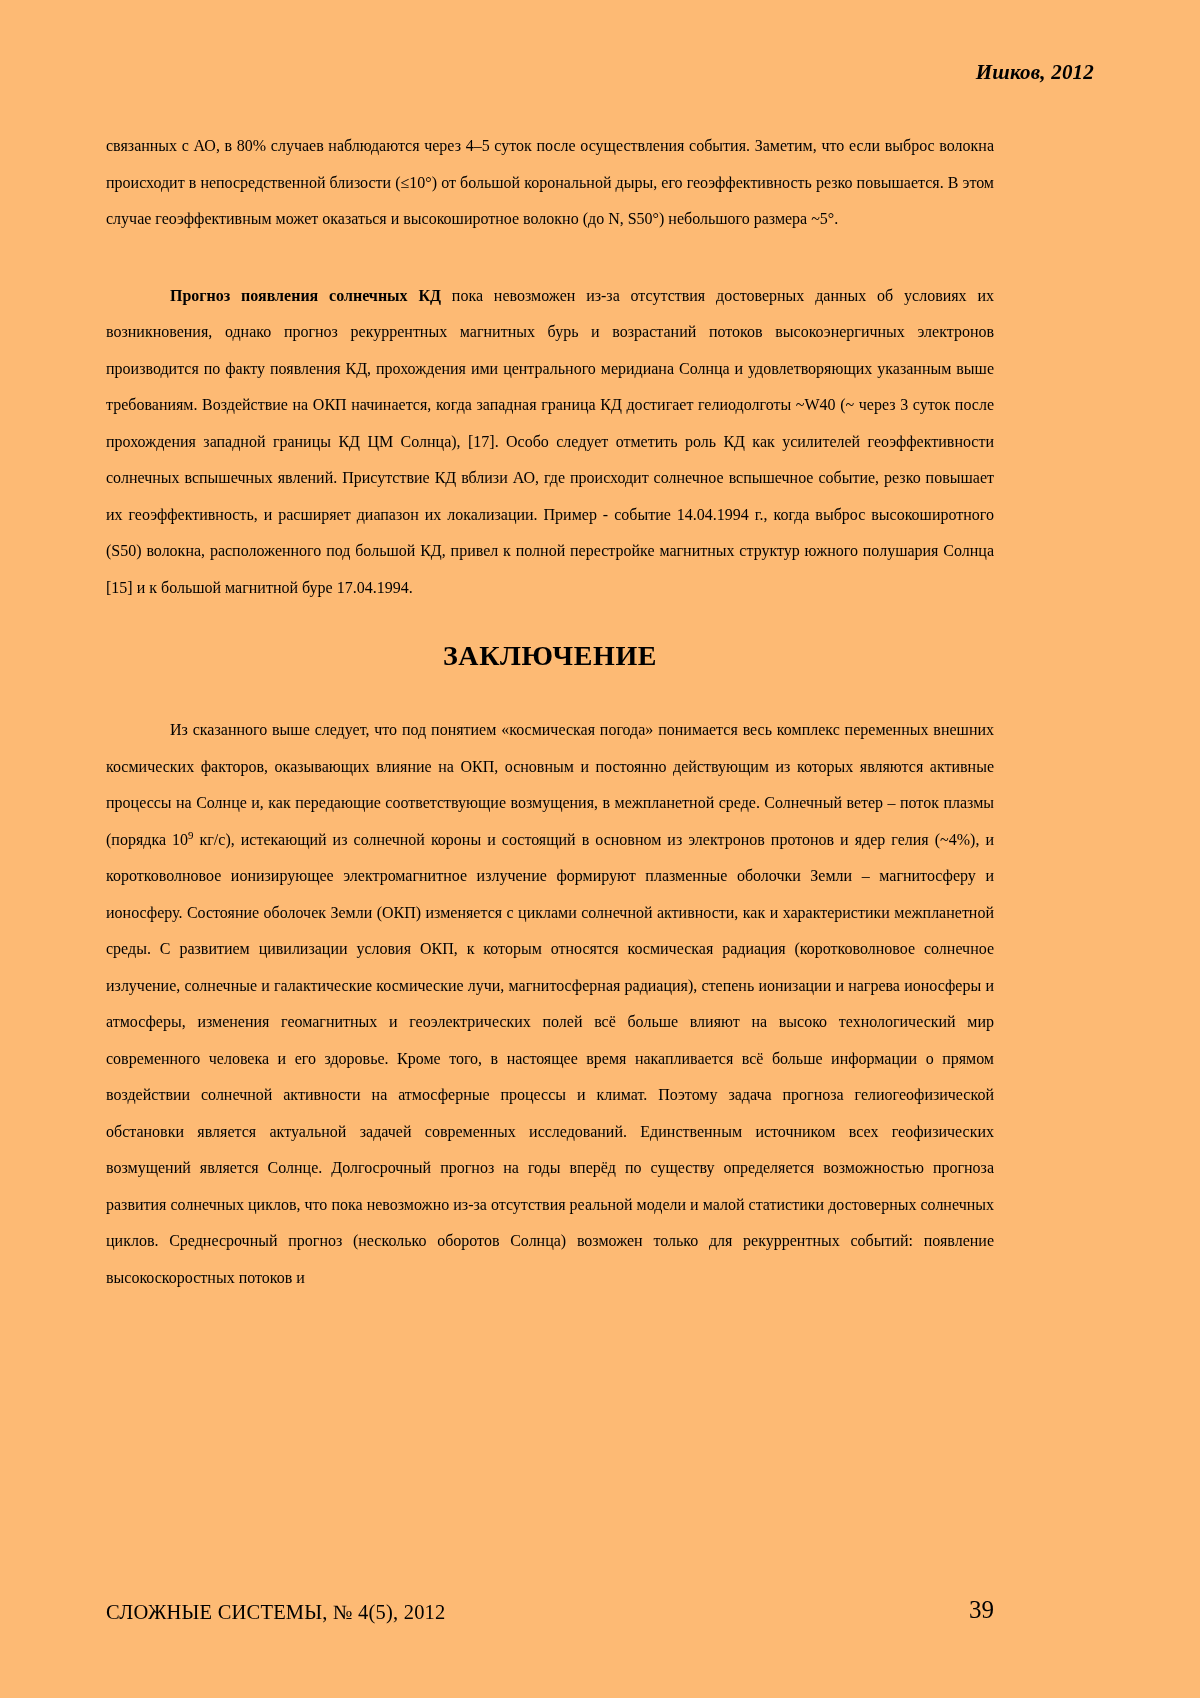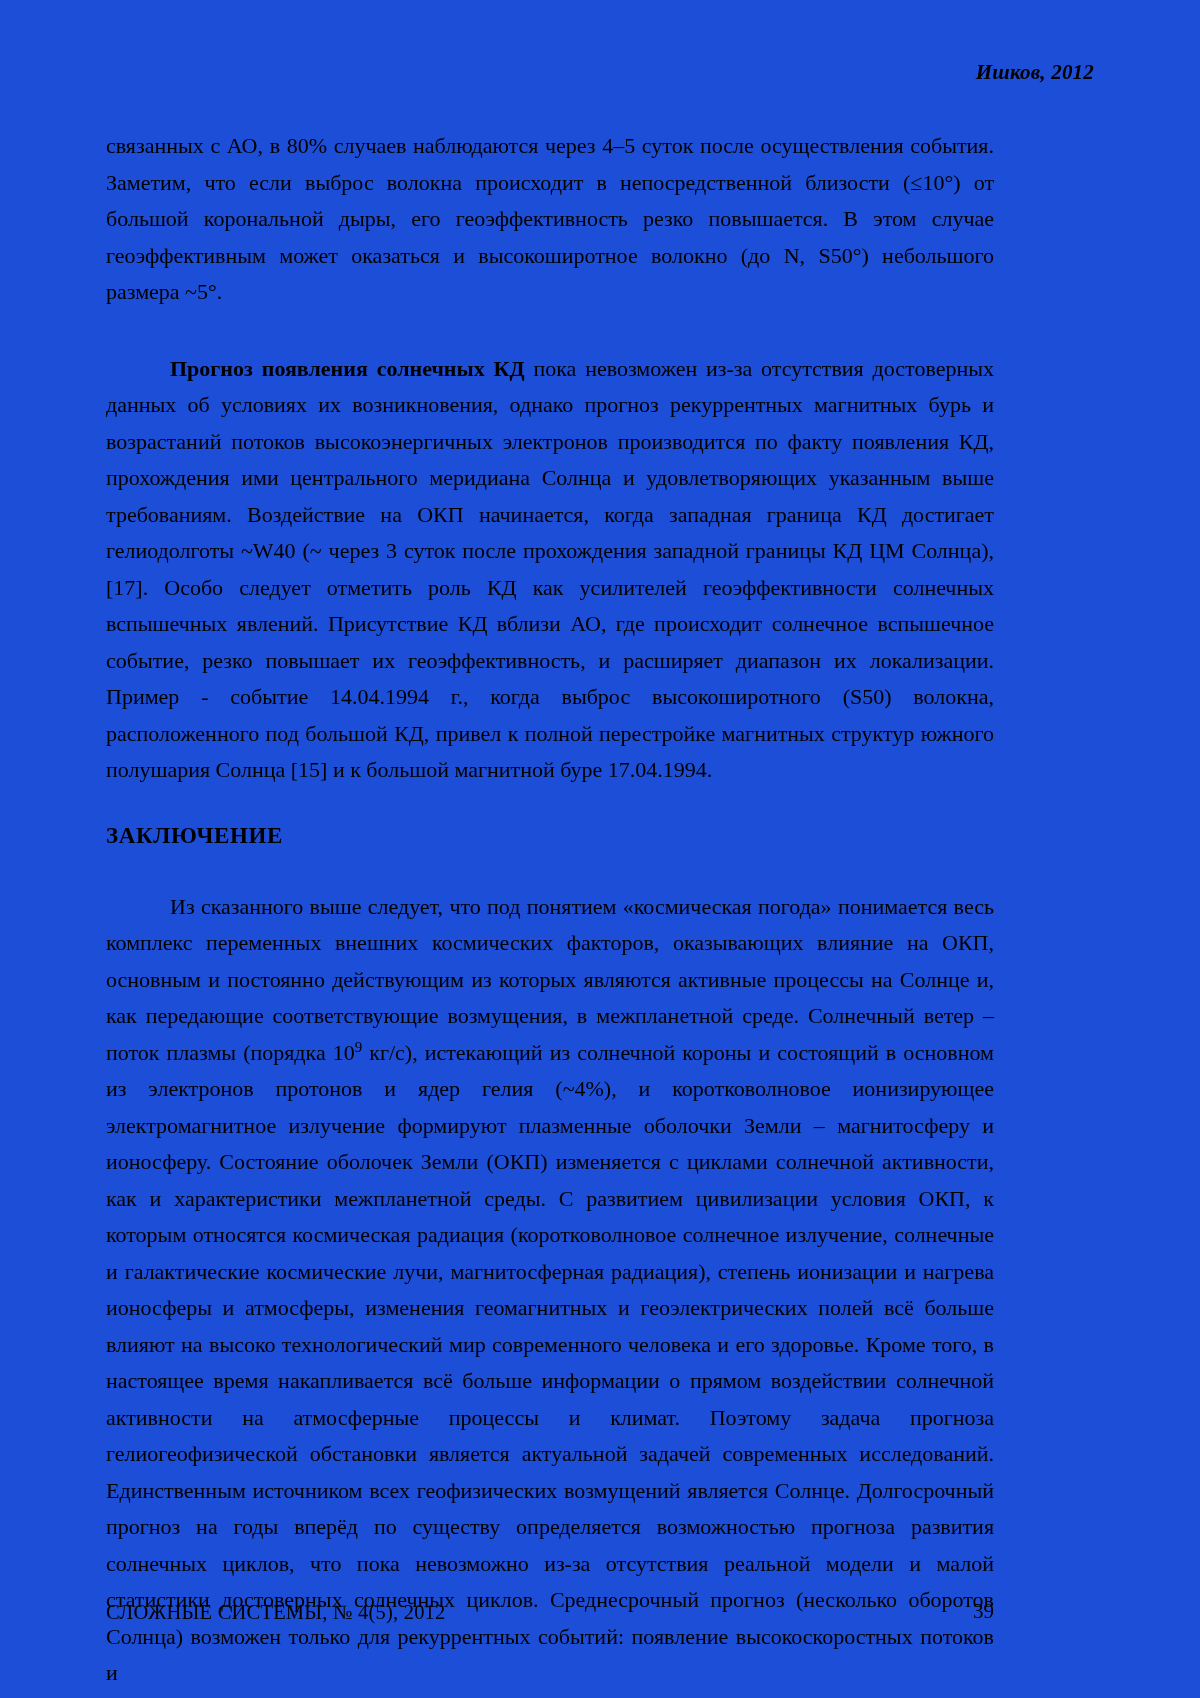--- a/index.html
+++ b/index.html
@@ -4,21 +4,21 @@
 <style>
   html, body {
     margin: 0;
     padding: 0;
     background: #ffffff;
   }
   .page {
     position: relative;
     width: 1200px;
     height: 1698px;
-    background: #1d4ed8;
+    background: #fdba74;
     margin: 0 auto;
     font-family: "Liberation Serif", "DejaVu Serif", serif;
     color: #000000;
     box-sizing: border-box;
     padding: 0;
     overflow: hidden;
   }
   .header {
     position: absolute;
     top: 60px;
@@ -29,55 +29,56 @@
     letter-spacing: 0.2px;
   }
   .content {
     position: absolute;
     top: 128px;
     left: 106px;
     width: 888px;
   }
   p {
     margin: 0;
-    font-size: 22px;
+    font-size: 16px;
     line-height: 36.5px;
     text-align: justify;
     text-justify: inter-word;
     hyphens: none;
   }
   p.indent {
     text-indent: 64px;
     margin-top: 40px;
   }
   .section-title {
     margin-top: 34px;
     margin-bottom: 2px;
+    text-align: center;
     font-weight: bold;
-    font-size: 23px;
+    font-size: 28px;
     letter-spacing: 0.6px;
   }
   .b { font-weight: bold; }
   sup {
     font-size: 0.68em;
     vertical-align: super;
     line-height: 0;
   }
   .footer {
     position: absolute;
     bottom: 74px;
     left: 106px;
     width: 888px;
     display: flex;
     justify-content: space-between;
     align-items: flex-end;
     font-size: 20.5px;
   }
   .footer-left { letter-spacing: 0.2px; }
-  .footer-right { font-size: 21px; }
+  .footer-right { font-size: 25px; }
 </style>
 </head>
 <body>
 
 <div class="page">
 
   <div class="header">Ишков, 2012</div>
 
   <div class="content">
 

